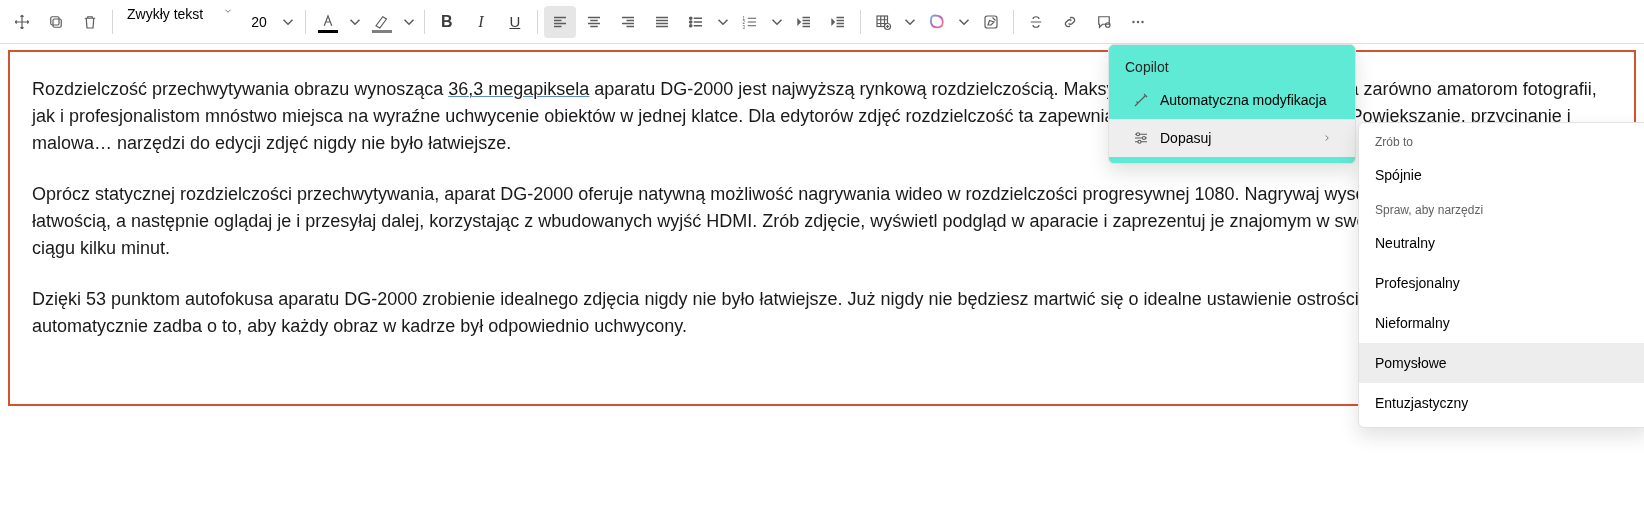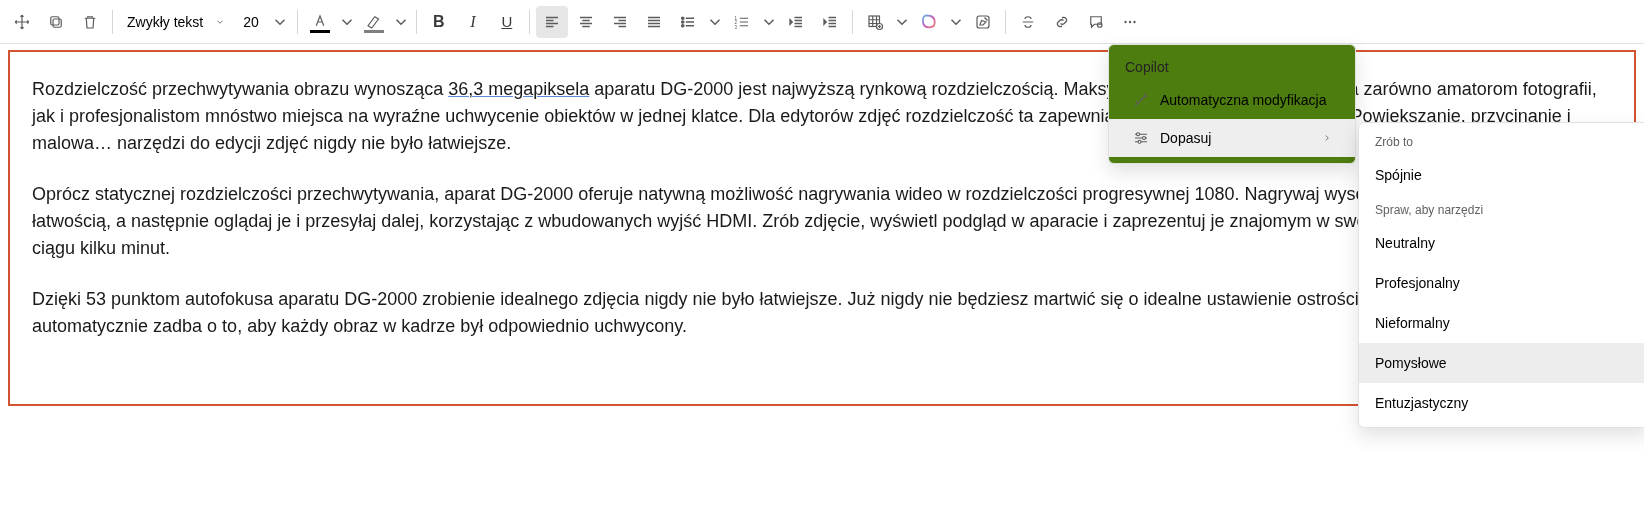--- a/index.html
+++ b/index.html
@@ -34,25 +34,25 @@
   .tbtn.active { background: #e6e6e6; }
   .tbtn svg { width: 18px; height: 18px; }
   .sep {
     width: 1px;
     height: 24px;
     background: #d6d6d6;
     margin: 0 4px;
   }
   .style-select {
     display: flex;
-    align-items: center;
+    align-items: flex-start;
     padding: 0 8px;
     height: 32px;
     font-size: 14px;
-    gap: 12px;
+    gap: 20px;
     cursor: pointer;
     border-radius: 4px;
   }
   .font-size {
     display: flex;
     align-items: center;
     padding: 0 8px;
     height: 32px;
     font-size: 14px;
     gap: 8px;
@@ -81,21 +81,21 @@
     text-decoration: underline;
     text-decoration-color: #5b8bd6;
     text-decoration-thickness: 1px;
   }
   
   .copilot-menu {
     position: absolute;
     top: 44px;
     left: 1108px;
     width: 248px;
-    background: #4d7c0f;
+    background: #5eead4;
     border: 1px solid #e1e1e1;
     border-radius: 6px;
     box-shadow: 0 8px 20px rgba(0,0,0,0.12);
     padding: 6px 0;
     z-index: 30;
   }
   .copilot-menu .menu-title {
     font-size: 14px;
     padding: 8px 16px 6px 16px;
     color: #242424;

